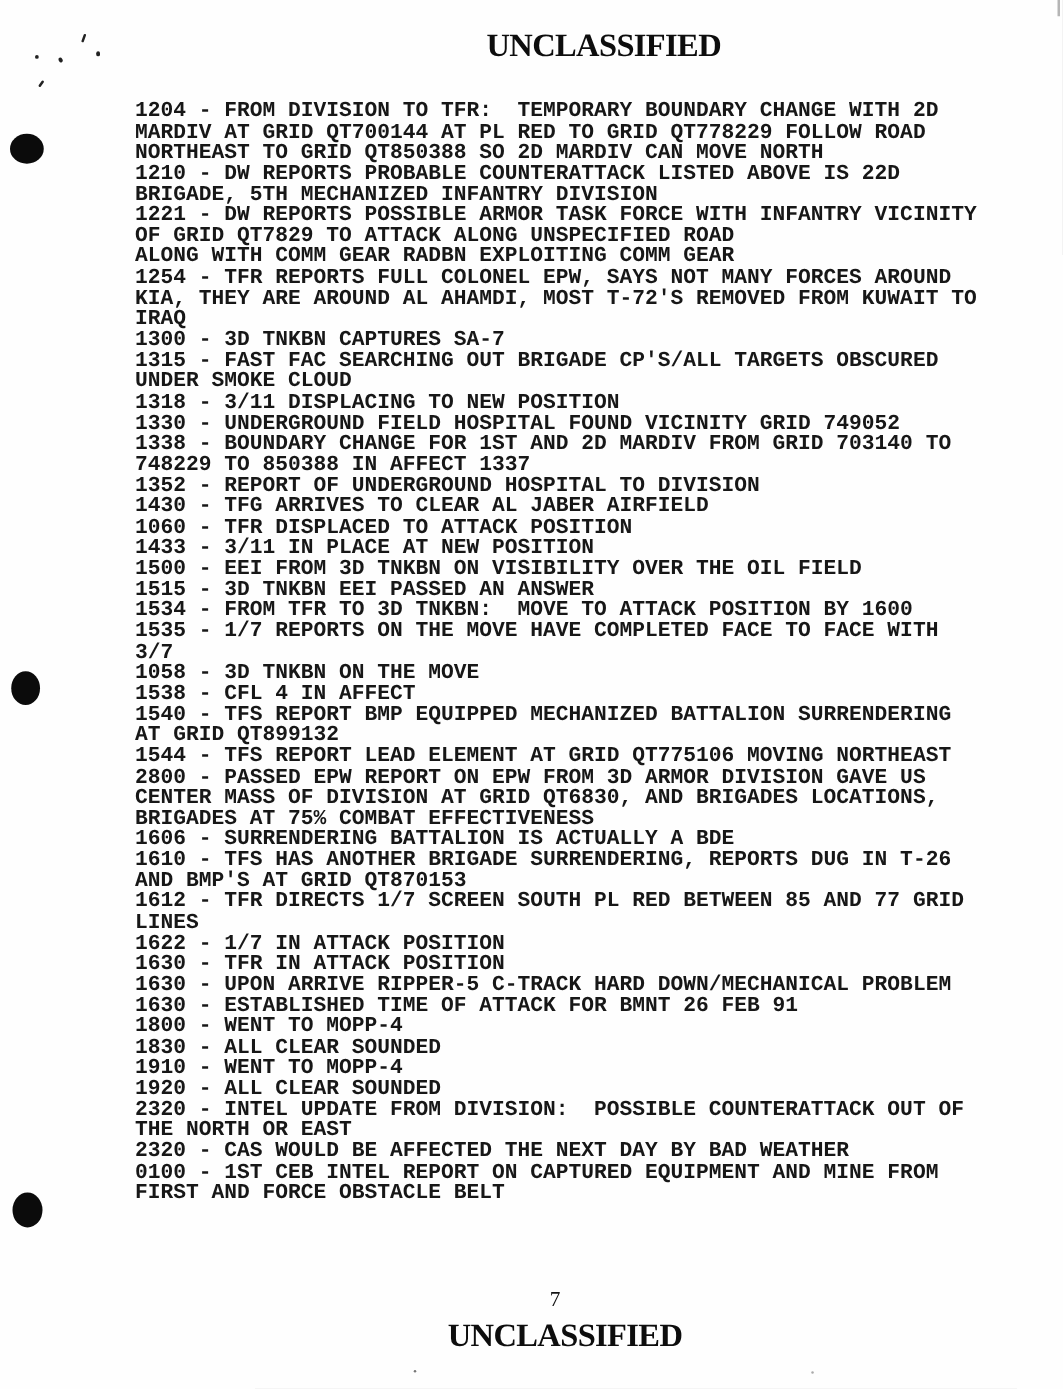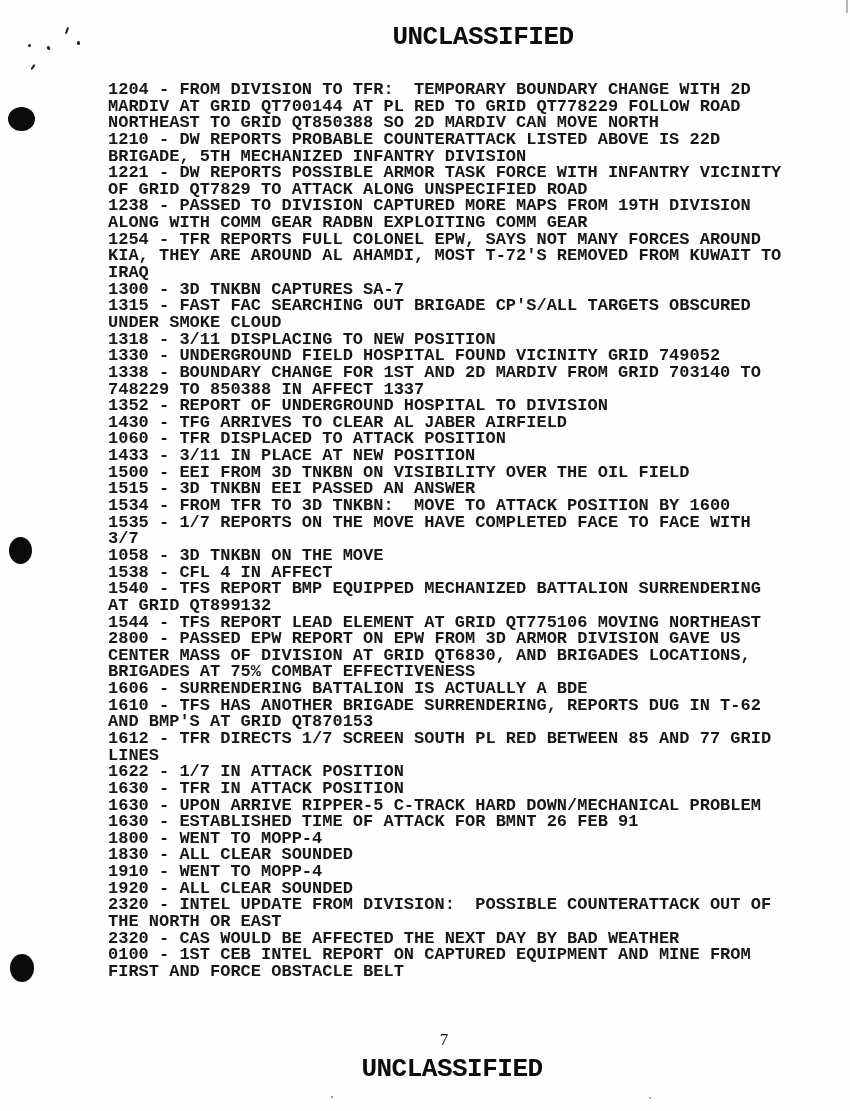--- a/index.html
+++ b/index.html
@@ -3,21 +3,21 @@
 <meta charset="utf-8">
 <style>
   * { margin:0; padding:0; box-sizing:border-box; }
   html,body { background:#e9e9e9; font-family:"Liberation Sans", sans-serif; }
   .page {
     position:relative; width:850px; height:1111px;
     background:#fefefe; overflow:hidden; margin:0 auto;
   }
   .classification {
     position:absolute; transform:translateX(-50%);
-    font-family:Liberation Mono, monospace; font-weight:bold;
+    font-family:Liberation Serif, serif; font-weight:bold;
     font-size:26px; letter-spacing:-0.5px; color:#0d0d0d; white-space:nowrap;
   }
   .classification.header { left:483px; top:22px; }
   .classification.footer { left:452px; top:1054px; }
   .page-number {
     position:absolute; left:444px; top:1030px; transform:translateX(-50%);
     font-family:"Liberation Serif", serif; font-size:17px; color:#111;
   }
   .log {
     position:absolute; left:108px; top:82px; width:724px;
@@ -69,21 +69,20 @@
       <div class="doc-line">NORTHEAST TO GRID QT850388 SO 2D MARDIV CAN MOVE NORTH</div>
 
       <div class="doc-line">1210 - DW REPORTS PROBABLE COUNTERATTACK LISTED ABOVE IS 22D</div>
 
       <div class="doc-line">BRIGADE, 5TH MECHANIZED INFANTRY DIVISION</div>
 
       <div class="doc-line">1221 - DW REPORTS POSSIBLE ARMOR TASK FORCE WITH INFANTRY VICINITY</div>
 
       <div class="doc-line">OF GRID QT7829 TO ATTACK ALONG UNSPECIFIED ROAD</div>
 
-      <div class="doc-line">1238 - PASSED TO DIVISION CAPTURED MORE MAPS FROM 19TH DIVISION</div>
 
       <div class="doc-line">ALONG WITH COMM GEAR RADBN EXPLOITING COMM GEAR</div>
 
       <div class="doc-line">1254 - TFR REPORTS FULL COLONEL EPW, SAYS NOT MANY FORCES AROUND</div>
 
       <div class="doc-line">KIA, THEY ARE AROUND AL AHAMDI, MOST T-72'S REMOVED FROM KUWAIT TO</div>
 
       <div class="doc-line">IRAQ</div>
 
       <div class="doc-line">1300 - 3D TNKBN CAPTURES SA-7</div>
@@ -129,21 +128,21 @@
       <div class="doc-line">1544 - TFS REPORT LEAD ELEMENT AT GRID QT775106 MOVING NORTHEAST</div>
 
       <div class="doc-line">2800 - PASSED EPW REPORT ON EPW FROM 3D ARMOR DIVISION GAVE US</div>
 
       <div class="doc-line">CENTER MASS OF DIVISION AT GRID QT6830, AND BRIGADES LOCATIONS,</div>
 
       <div class="doc-line">BRIGADES AT 75% COMBAT EFFECTIVENESS</div>
 
       <div class="doc-line">1606 - SURRENDERING BATTALION IS ACTUALLY A BDE</div>
 
-      <div class="doc-line">1610 - TFS HAS ANOTHER BRIGADE SURRENDERING, REPORTS DUG IN T-62</div>
+      <div class="doc-line">1610 - TFS HAS ANOTHER BRIGADE SURRENDERING, REPORTS DUG IN T-26</div>
 
       <div class="doc-line">AND BMP'S AT GRID QT870153</div>
 
       <div class="doc-line">1612 - TFR DIRECTS 1/7 SCREEN SOUTH PL RED BETWEEN 85 AND 77 GRID</div>
 
       <div class="doc-line">LINES</div>
 
       <div class="doc-line">1622 - 1/7 IN ATTACK POSITION</div>
 
       <div class="doc-line">1630 - TFR IN ATTACK POSITION</div>

